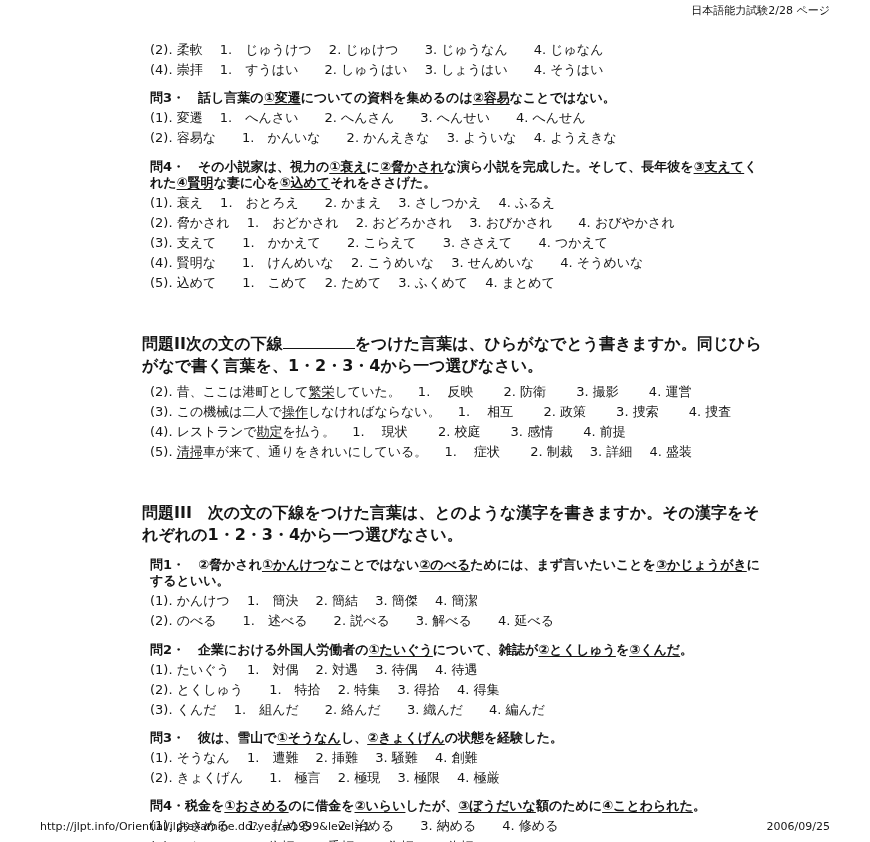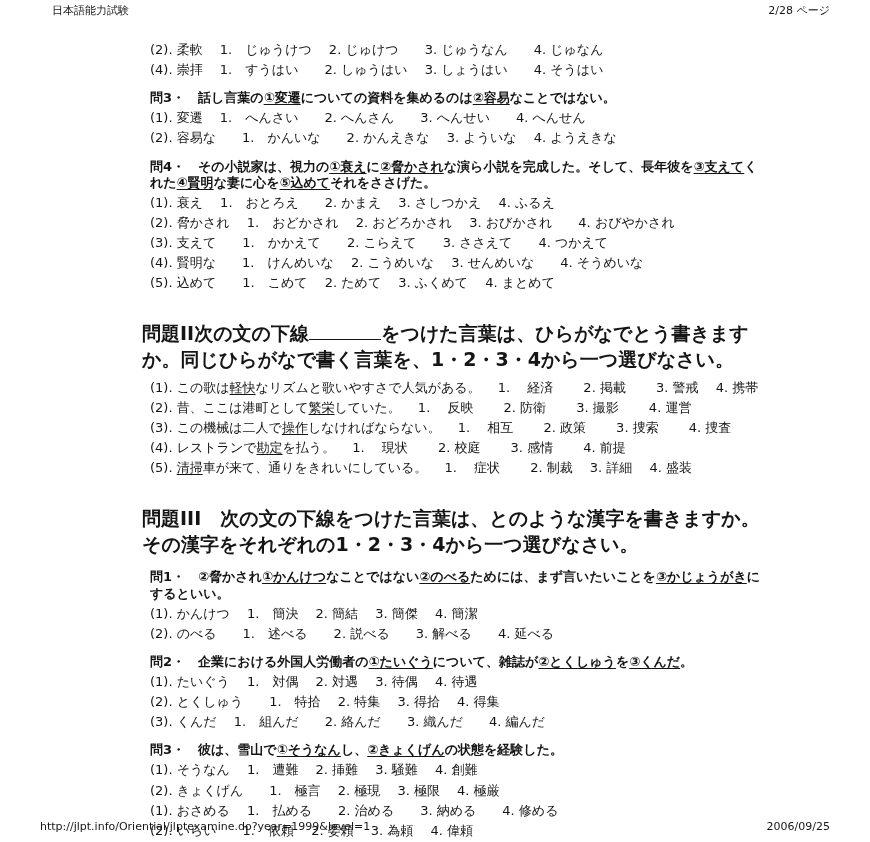--- a/index.html
+++ b/index.html
@@ -6,40 +6,40 @@
   html, body { margin: 0; padding: 0; }
   body {
     width: 870px; height: 842px;
     background: #ffffff;
     color: #151515;
     font-family: "DejaVu Sans", "Liberation Sans", sans-serif;
     position: relative;
     overflow: hidden;
   }
   .page-header {
-    display: flex; justify-content: space-between;
+    display: flex; justify-content: flex-end;
     padding: 4px 40px 0 52px;
     font-size: 11px; line-height: 14px;
   }
   main {
     margin: 24px 104px 0 150px; 
   }
   p.block {
     margin: 0 0 4px 0;
     font-size: 13px;
     line-height: 1.24;
     white-space: pre-wrap;
     word-break: break-all;
   }
   p.question { font-weight: bold; margin-top: 12px; }
   p.section {
     font-weight: bold;
-    font-size: 19px;
+    font-size: 16px;
     line-height: 1.35;
-    margin: 30px 0 7px -8px;
+    margin: 42px 0 7px -8px;
   }
   .u { text-decoration: underline; text-underline-offset: 2px; }
   .blank {
     display: inline-block;
     width: 72px; height: 0.9em;
     border-bottom: 1.6px solid #151515;
   }
   .page-footer {
     position: absolute;
     left: 40px; right: 40px; bottom: 8px;
@@ -61,36 +61,36 @@
     <p class="block question"><span>問3・　話し言葉の</span><span class="u">①変遷</span><span>についての資料を集めるのは</span><span class="u">②容易</span><span>なことではない。</span></p>
     <p class="block plain"><span>(1). 変遷　 1.　へんさい　　2. へんさん　　3. へんせい　　4. へんせん</span></p>
     <p class="block plain"><span>(2). 容易な　　1.　かんいな　　2. かんえきな　 3. よういな　 4. ようえきな</span></p>
     <p class="block question"><span>問4・　その小説家は、視力の</span><span class="u">①衰え</span><span>に</span><span class="u">②脅かされ</span><span>な演ら小説を完成した。そして、長年彼を</span><span class="u">③支えて</span><span>くれた</span><span class="u">④賢明</span><span>な妻に心を</span><span class="u">⑤込めて</span><span>それをささげた。</span></p>
     <p class="block plain"><span>(1). 衰え　 1.　おとろえ　　2. かまえ　 3. さしつかえ　 4. ふるえ</span></p>
     <p class="block plain"><span>(2). 脅かされ　 1.　おどかされ　 2. おどろかされ　 3. おびかされ　　4. おびやかされ</span></p>
     <p class="block plain"><span>(3). 支えて　　1.　かかえて　　2. こらえて　　3. ささえて　　4. つかえて</span></p>
     <p class="block plain"><span>(4). 賢明な　　1.　けんめいな　 2. こうめいな　 3. せんめいな　　4. そうめいな</span></p>
     <p class="block plain"><span>(5). 込めて　　1.　こめて　 2. ためて　 3. ふくめて　 4. まとめて</span></p>
     <p class="block section"><span>問題II次の文の下線</span><span class="blank"></span><span>をつけた言葉は、ひらがなでとう書きますか。同じひらがなで書く言葉を、1・2・3・4から一つ選びなさい。</span></p>
-    <p class="block plain"><span>(1). この歌は</span><span class="u">軽快</span><span>なリズムと歌いやすさで人気がある。　 1.　 経済　　 2. 掲載　　 3. 警戒　 4. 携帯</span></p>
     <p class="block plain"><span>(2). 昔、ここは港町として</span><span class="u">繁栄</span><span>していた。　 1.　 反映　　 2. 防衛　　 3. 撮影　　 4. 運営</span></p>
     <p class="block plain"><span>(3). この機械は二人で</span><span class="u">操作</span><span>しなければならない。　 1.　 相互　　 2. 政策　　 3. 捜索　　 4. 捜査</span></p>
     <p class="block plain"><span>(4). レストランで</span><span class="u">勘定</span><span>を払う。　 1.　 現状　　 2. 校庭　　 3. 感情　　 4. 前提</span></p>
     <p class="block plain"><span>(5). </span><span class="u">清掃</span><span>車が来て、通りをきれいにしている。　 1.　 症状　　 2. 制裁　 3. 詳細　 4. 盛装</span></p>
     <p class="block section"><span>問題III　次の文の下線をつけた言葉は、とのような漢字を書きますか。その漢字をそれぞれの1・2・3・4から一つ選びなさい。</span></p>
     <p class="block question"><span>問1・　②脅かされ</span><span class="u">①かんけつ</span><span>なことではない</span><span class="u">②のべる</span><span>ためには、まず言いたいことを</span><span class="u">③かじょうがき</span><span>にするといい。</span></p>
     <p class="block plain"><span>(1). かんけつ　 1.　簡決　 2. 簡結　 3. 簡傑　 4. 簡潔</span></p>
     <p class="block plain"><span>(2). のべる　　1.　述べる　　2. 説べる　　3. 解べる　　4. 延べる</span></p>
     <p class="block question"><span>問2・　企業における外国人労働者の</span><span class="u">①たいぐう</span><span>について、雑誌が</span><span class="u">②とくしゅう</span><span>を</span><span class="u">③くんだ</span><span>。</span></p>
     <p class="block plain"><span>(1). たいぐう　 1.　対偶　 2. 対遇　 3. 待偶　 4. 待遇</span></p>
     <p class="block plain"><span>(2). とくしゅう　　1.　特拾　 2. 特集　 3. 得拾　 4. 得集</span></p>
     <p class="block plain"><span>(3). くんだ　 1.　組んだ　　2. 絡んだ　　3. 織んだ　　4. 編んだ</span></p>
     <p class="block question"><span>問3・　彼は、雪山で</span><span class="u">①そうなん</span><span>し、</span><span class="u">②きょくげん</span><span>の状態を経験した。</span></p>
     <p class="block plain"><span>(1). そうなん　 1.　遭難　 2. 挿難　 3. 騒難　 4. 創難</span></p>
     <p class="block plain"><span>(2). きょくげん　　1.　極言　 2. 極現　 3. 極限　 4. 極厳</span></p>
+    <p class="block question"><span>問4・税金を</span><span class="u">①おさめる</span><span>のに借金を</span><span class="u">②いらい</span><span>したが、</span><span class="u">③ぼうだいな</span><span>額のために</span><span class="u">④ことわられた</span><span>。</span></p>
     <p class="block plain"><span>(1). おさめる　 1.　払める　　2. 治める　　3. 納める　　4. 修める</span></p>
     <p class="block plain"><span>(2). いらい　　1.　依頼　 2. 委頼　 3. 為頼　 4. 偉頼</span></p>
   </main>
 
 <footer class="page-footer">
   <span>http://jlpt.info/Oriential/jlptexamine.do?year=1999&amp;level=1</span>
   <span>2006/09/25</span>
 </footer>
 
 </body></html>

